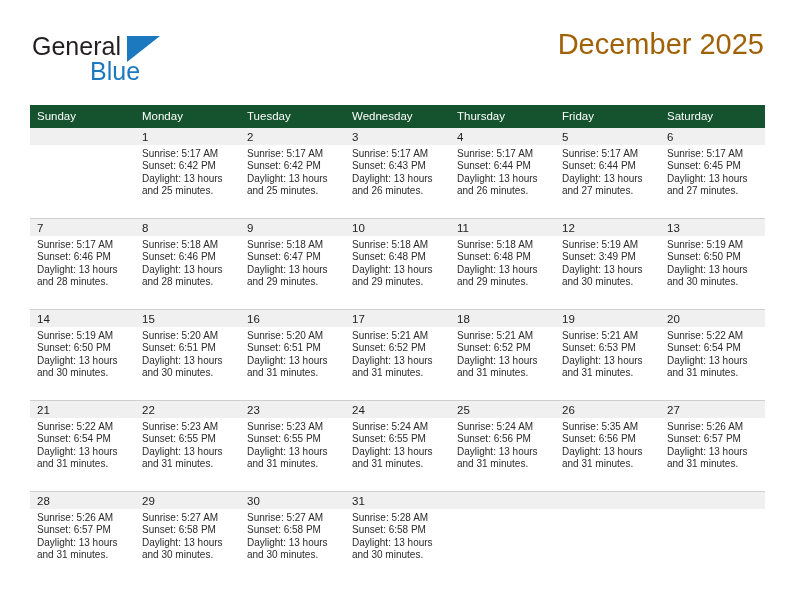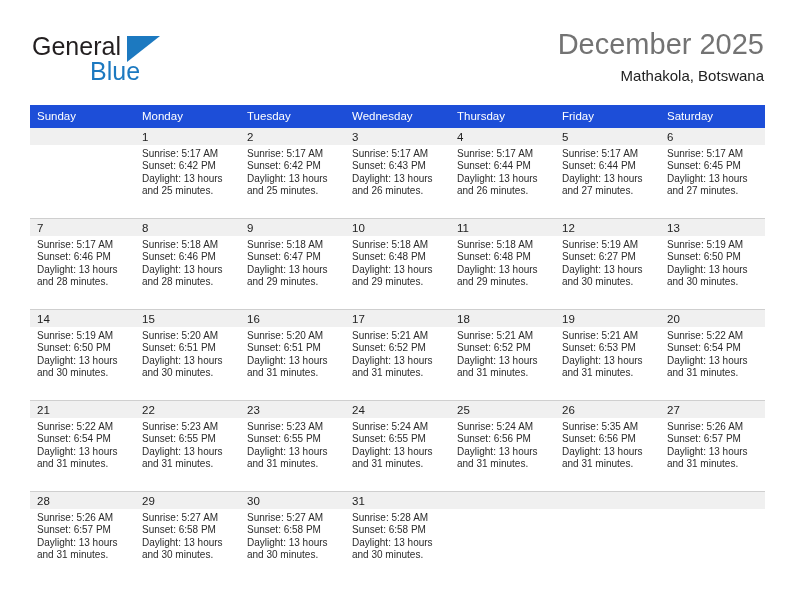--- a/index.html
+++ b/index.html
@@ -64,21 +64,21 @@
   }
 
   .title-block {
     position: absolute;
     right: 0;
     top: 0;
     text-align: right;
   }
   .cal-title {
     font-size: 29px;
-    color: #737373;
+    color: #a16207;
     line-height: 36px;
     font-weight: normal;
     white-space: nowrap;
     text-align: center;
   }
   .cal-subtitle {
     font-size: 15px;
     color: #222222;
     line-height: 22px;
     margin-top: 3px;
@@ -88,21 +88,21 @@
   
   .calendar {
     position: absolute;
     left: 30px;
     top: 105px;
     width: 735px;
     border-collapse: collapse;
     table-layout: fixed;
   }
   .calendar th {
-    background: #1d4ed8;
+    background: #14532d;
     color: #ffffff;
     font-size: 11.5px;
     font-weight: normal;
     text-align: left;
     padding: 5px 0 6px 7px;
     border: none;
     height: 12px;
   }
   .calendar td {
     vertical-align: top;
@@ -152,21 +152,20 @@
   <div class="top-bar">
 
     <div class="logo">
       <span class="logo-general">General</span>
       <span class="logo-triangle"></span>
       <span class="logo-blue">Blue</span>
     </div>
 
     <div class="title-block">
       <div class="cal-title">December 2025</div>
-      <div class="cal-subtitle">Mathakola, Botswana</div>
     </div>
 
   </div>
 
   <table class="calendar">
     <thead>
       <tr>
         <th>Sunday</th>
         <th>Monday</th>
         <th>Tuesday</th>
@@ -319,21 +318,21 @@
                 <div>Daylight: 13 hours</div>
                 <div>and 29 minutes.</div>
               </div>
             </div>
           </td>
           <td>
             <div class="daycell">
               <div class="daynum-band">12</div>
               <div class="daydetail">
                 <div>Sunrise: 5:19 AM</div>
-                <div>Sunset: 6:27 PM</div>
+                <div>Sunset: 3:49 PM</div>
                 <div>Daylight: 13 hours</div>
                 <div>and 30 minutes.</div>
               </div>
             </div>
           </td>
           <td>
             <div class="daycell">
               <div class="daynum-band">13</div>
               <div class="daydetail">
                 <div>Sunrise: 5:19 AM</div>

